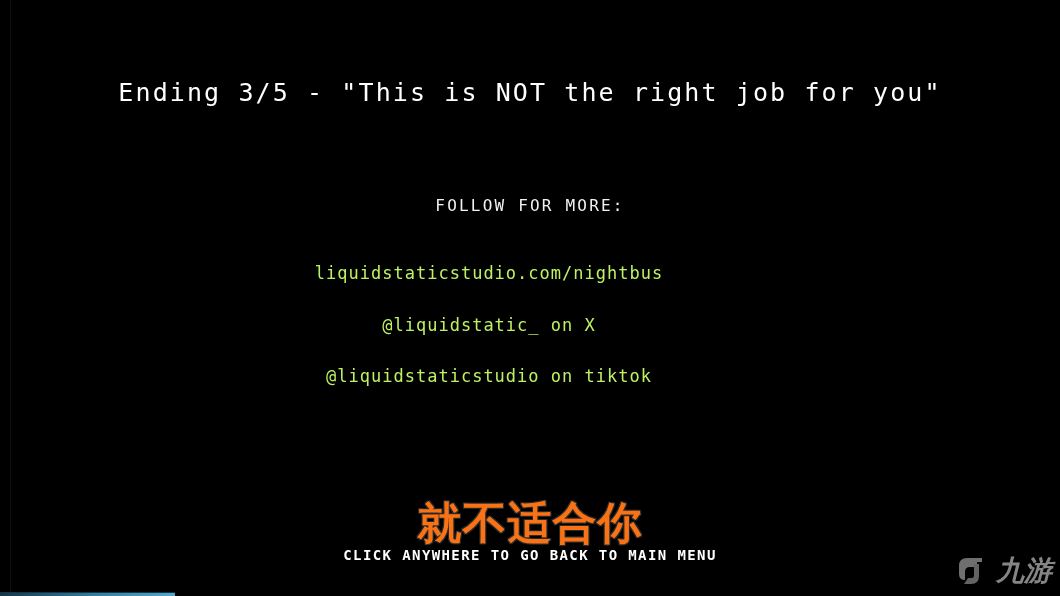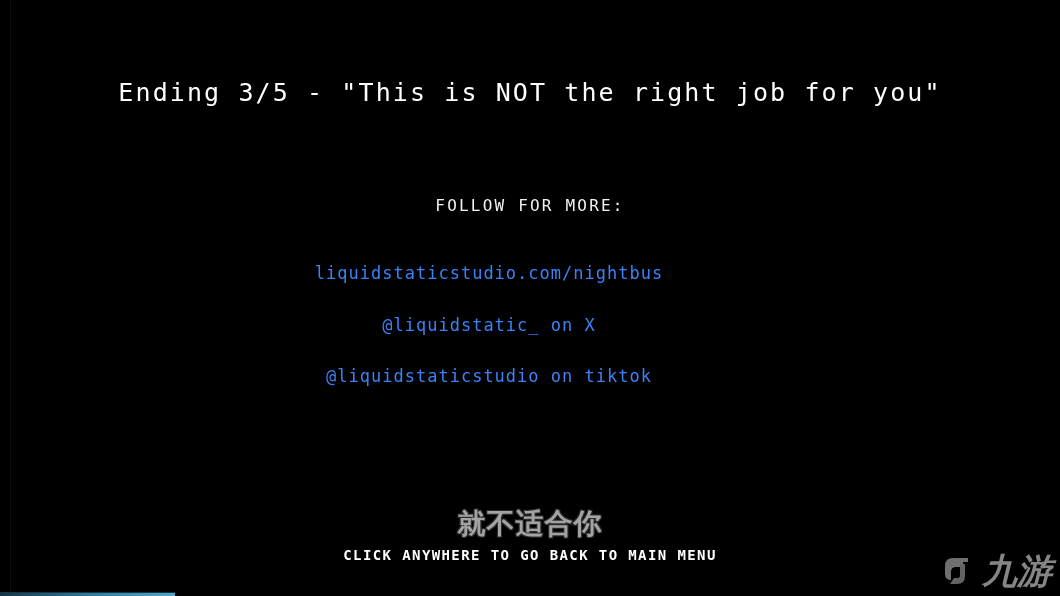--- a/index.html
+++ b/index.html
@@ -65,21 +65,21 @@
     letter-spacing: 2.2px;
     line-height: 20px;
     white-space: pre;
   }
 
   .link-line {
     position: absolute;
     left: 0;
     width: 978px;
     text-align: center;
-    color: #3b82f6;
+    color: #bef264;
     font-family: "DejaVu Sans Mono", monospace;
     font-size: 17px;
     letter-spacing: 1.0px;
     line-height: 22px;
     white-space: pre;
   }
   .link-line.l1 { top: 262px; }
   .link-line.l2 { top: 314px; }
   .link-line.l3 { top: 365px; }
 
@@ -98,23 +98,23 @@
     font-weight: bold;
   }
 
   
   .subtitle-cn {
     position: absolute;
     top: 498px;
     left: 0;
     width: 1060px;
     text-align: center;
-    color: #a3a3a3;
+    color: #f97316;
     font-family: Liberation Serif, serif;
-    font-size: 28px;
+    font-size: 44px;
     font-weight: 700;
     letter-spacing: 1px;
     line-height: 52px;
     white-space: pre;
     text-shadow:
        1px  1px 0 #2b2b2b,
       -1px  1px 0 #2b2b2b,
        1px -1px 0 #2b2b2b,
       -1px -1px 0 #2b2b2b,
        0 2px 3px rgba(0,0,0,0.85);
@@ -132,21 +132,21 @@
     pointer-events: none;
   }
   .watermark-mark {
     display: block;
     width: 34px;
     height: 34px;
   }
   .watermark-text {
     color: #b9b9b9;
     font-family: "DejaVu Sans", sans-serif;
-    font-size: 35px;
+    font-size: 28px;
     font-weight: 700;
     font-style: italic;
     letter-spacing: 0px;
     line-height: 30px;
     white-space: pre;
     text-shadow: 0 1px 2px rgba(0,0,0,0.8);
   }
 
   
   .progress-track {

